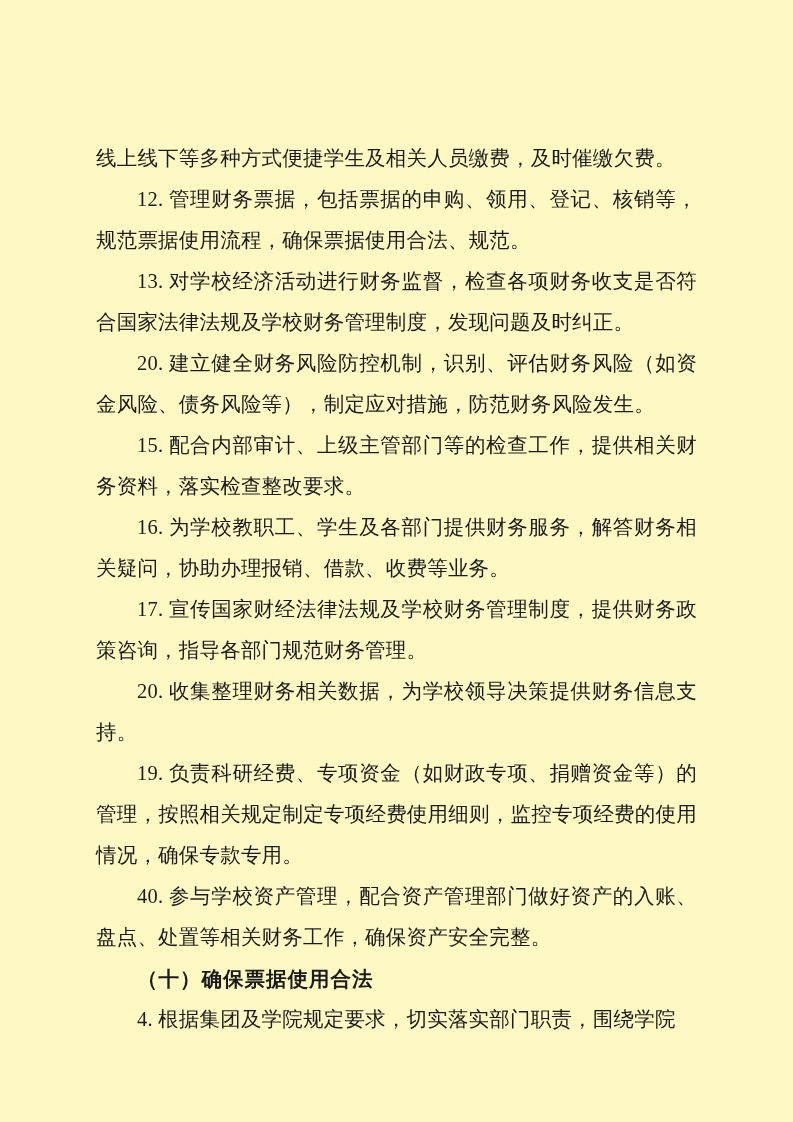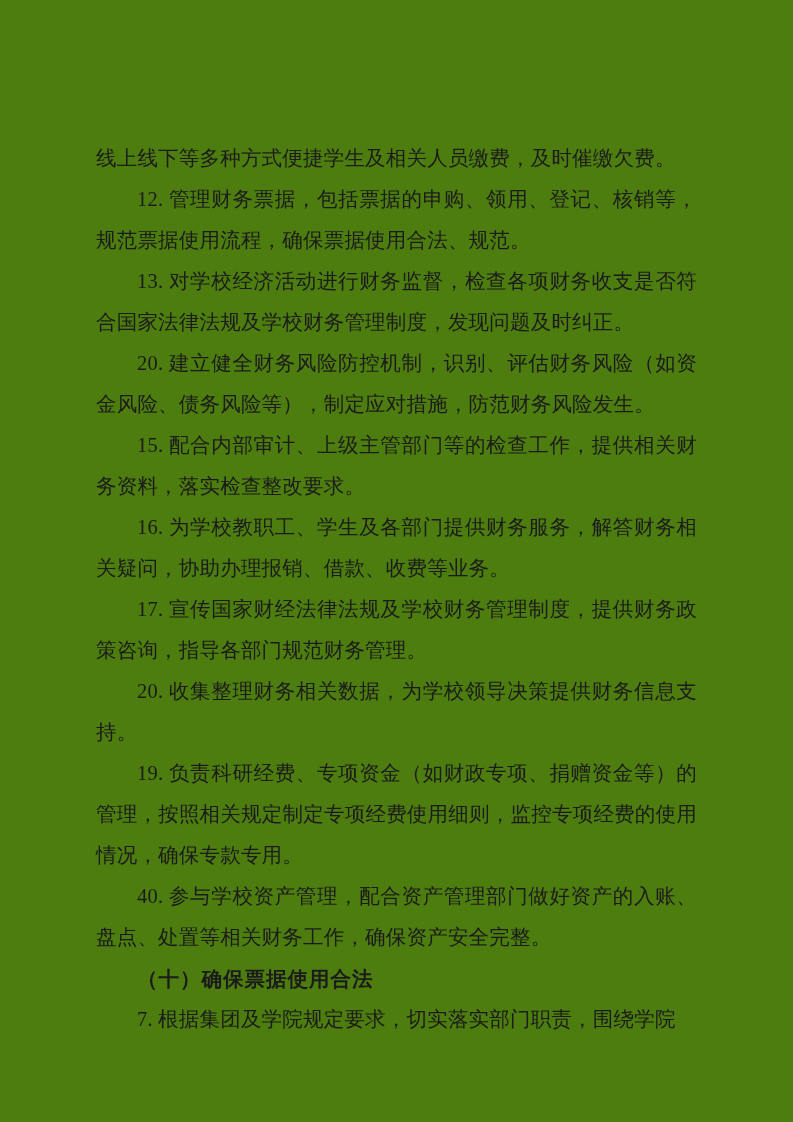--- a/index.html
+++ b/index.html
@@ -12,21 +12,21 @@
     height: 1122px;
     font-family: "Liberation Serif", serif;
     color: #1b1b1b;
   }
   .page {
     position: relative;
     width: 793px;
     height: 1122px;
     box-sizing: border-box;
     padding: 138px 96px 32px 96px;
-    background: #4d7c0f;
+    background: #fef9c3;
   }
   .doc-body {
     font-size: 20.5px;
     line-height: 41px;
     text-align: justify;
     text-justify: inter-ideograph;
     letter-spacing: 0.2px;
   }
   .para {
     margin: 0;
@@ -53,16 +53,16 @@
     <p class="para indent">12. 管理财务票据，包括票据的申购、领用、登记、核销等，规范票据使用流程，确保票据使用合法、规范。</p>
     <p class="para indent">13. 对学校经济活动进行财务监督，检查各项财务收支是否符合国家法律法规及学校财务管理制度，发现问题及时纠正。</p>
     <p class="para indent">20. 建立健全财务风险防控机制，识别、评估财务风险（如资金风险、债务风险等），制定应对措施，防范财务风险发生。</p>
     <p class="para indent">15. 配合内部审计、上级主管部门等的检查工作，提供相关财务资料，落实检查整改要求。</p>
     <p class="para indent">16. 为学校教职工、学生及各部门提供财务服务，解答财务相关疑问，协助办理报销、借款、收费等业务。</p>
     <p class="para indent">17. 宣传国家财经法律法规及学校财务管理制度，提供财务政策咨询，指导各部门规范财务管理。</p>
     <p class="para indent">20. 收集整理财务相关数据，为学校领导决策提供财务信息支持。</p>
     <p class="para indent">19. 负责科研经费、专项资金（如财政专项、捐赠资金等）的管理，按照相关规定制定专项经费使用细则，监控专项经费的使用情况，确保专款专用。</p>
     <p class="para indent">40. 参与学校资产管理，配合资产管理部门做好资产的入账、盘点、处置等相关财务工作，确保资产安全完整。</p>
     <p class="heading">（十）确保票据使用合法</p>
-    <p class="para indent">7. 根据集团及学院规定要求，切实落实部门职责，围绕学院</p>
+    <p class="para indent">4. 根据集团及学院规定要求，切实落实部门职责，围绕学院</p>
 
   </div>
 </div>
 
 </body></html>

